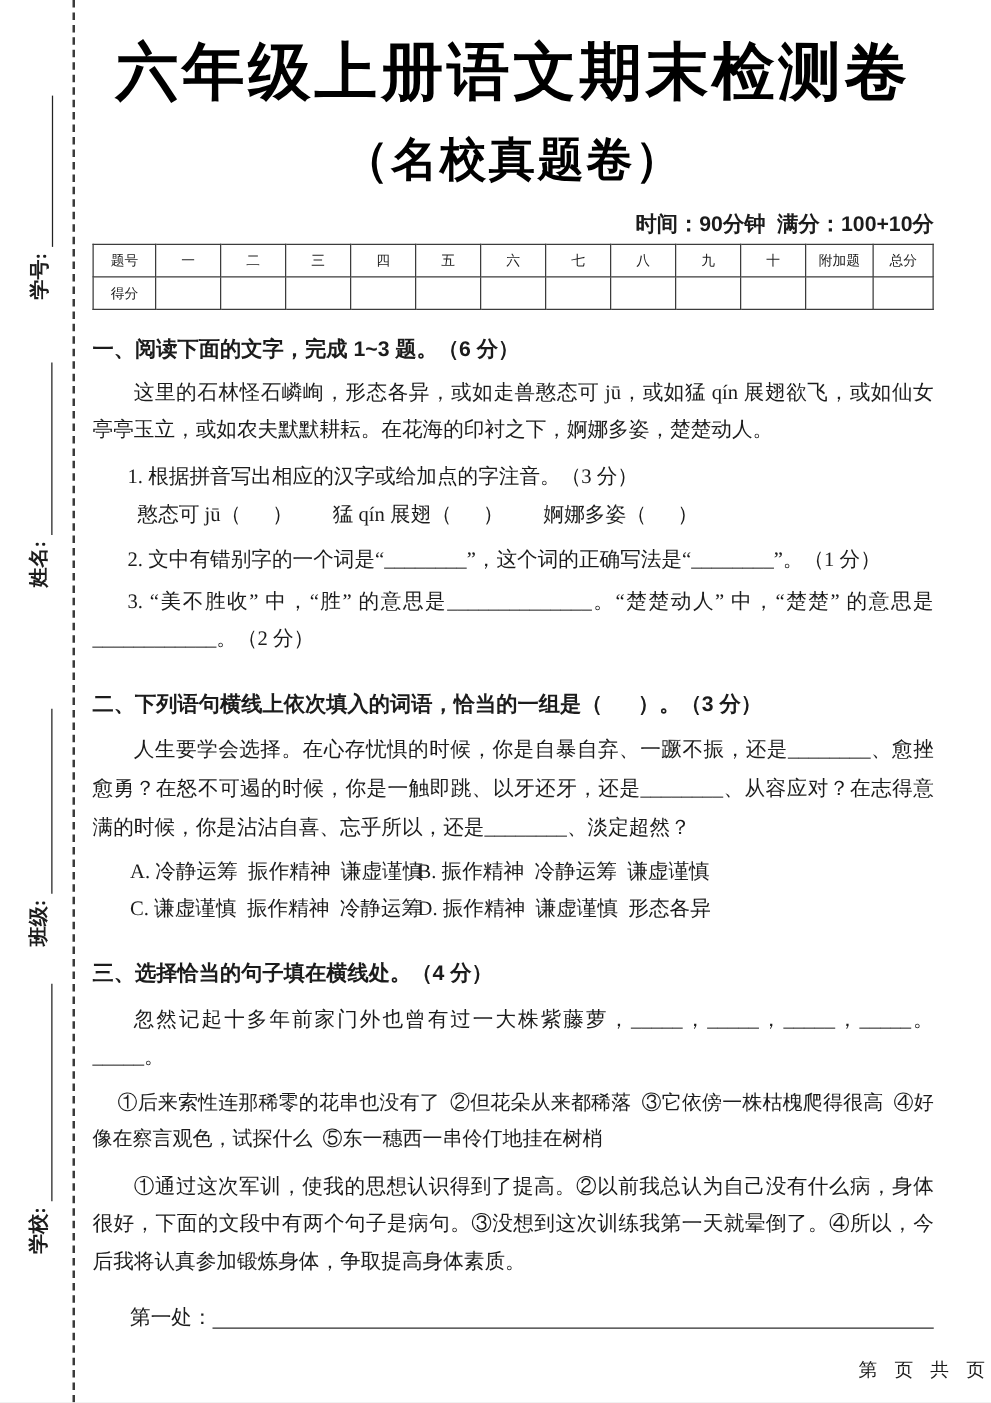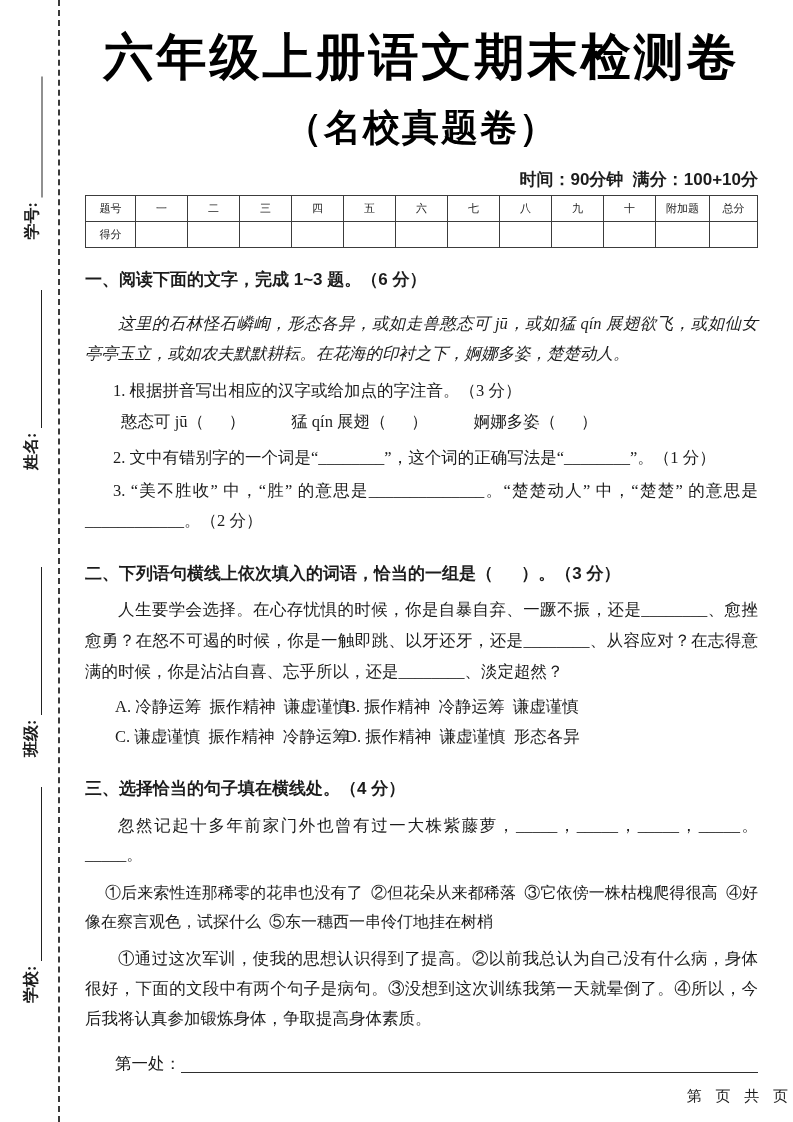--- a/index.html
+++ b/index.html
@@ -23,21 +23,21 @@
     display:flex; align-items:center; gap:5px;
     transform:rotate(-90deg);
     font-size:16px; font-weight:bold;
     white-space:pre;
   }
   .side-field .write-line {
     flex:1; align-self:flex-end;
     border-bottom:1.6px solid #222; height:5px;
   }
   
-  .content { position:absolute; left:85px; top:0; width:673px; }
+  .content { position:absolute; left:74px; top:0; width:673px; }
   .title {
     margin-top:26px; text-align:center;
     font-family:"Liberation Sans", sans-serif;
     font-size:50px; font-weight:900; letter-spacing:3px; line-height:62px;
     color:#000;
   }
   .subtitle {
     margin-top:16px; text-align:center;
     font-family:"Liberation Sans", sans-serif;
     font-size:37px; font-weight:900; letter-spacing:2px; line-height:48px;
@@ -65,29 +65,29 @@
   .sec-heading {
     font-family:"Liberation Sans", sans-serif;
     font-size:17px; font-weight:bold; line-height:24px;
     white-space:pre-wrap;
   }
   .s1-heading { margin-top:20px; }
   .para {
     font-size:16.5px; line-height:30px; text-align:justify;
     text-indent:33px;
   }
-  .p-passage { margin-top:17px;font-style:italic; }
+  .p-passage { margin-top:7px; }
   .q-line {
     font-size:16.5px; line-height:28px; text-align:justify;
     text-indent:28px; white-space:pre-wrap;
   }
   .q1 { margin-top:8px; }
   .q1-items {
     margin-top:3px; padding-left:36px;
-    display:flex; gap:46px;
+    display:flex; gap:32px;
     font-size:16.5px; line-height:28px; white-space:pre;
   }
   .q2 { margin-top:8px; }
   .q3 { margin-top:4px; line-height:30px; }
   .s2-heading { margin-top:26px; }
   .p-two { margin-top:8px; line-height:31px; }
   .options-grid {
     margin-top:5px; padding-left:30px;
     display:grid; grid-template-columns:230px 1fr; row-gap:1px;
     font-size:16.5px; line-height:29px; white-space:pre;

